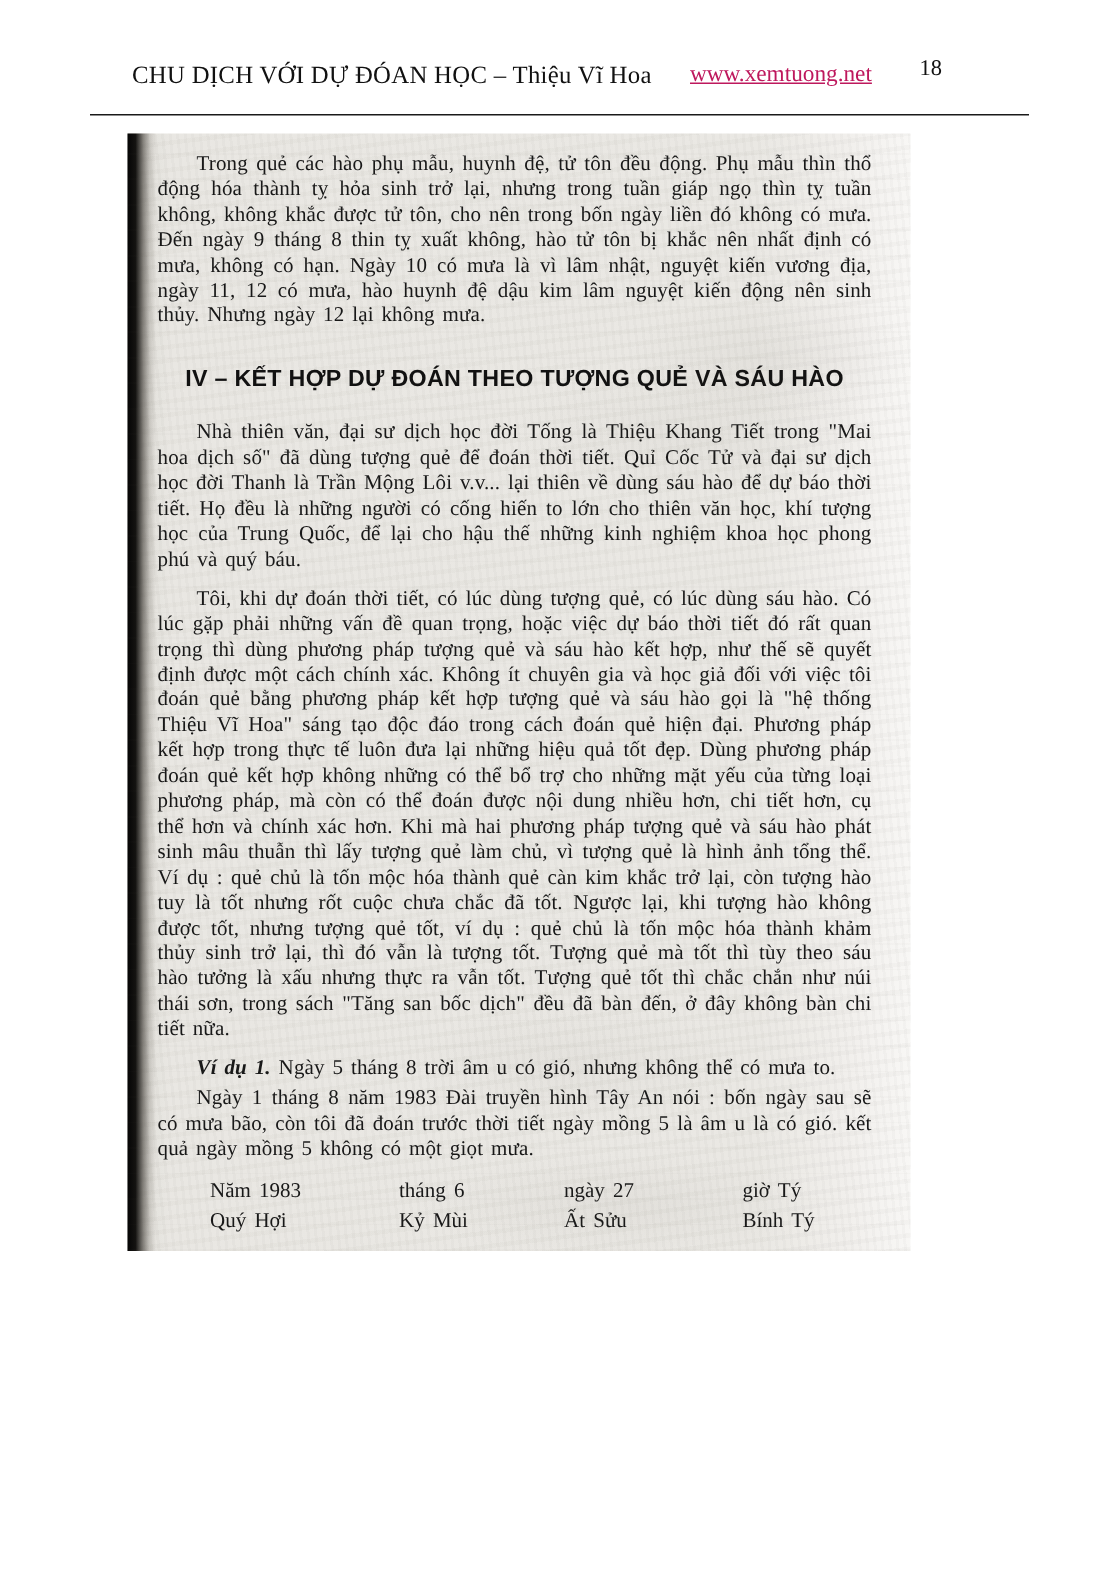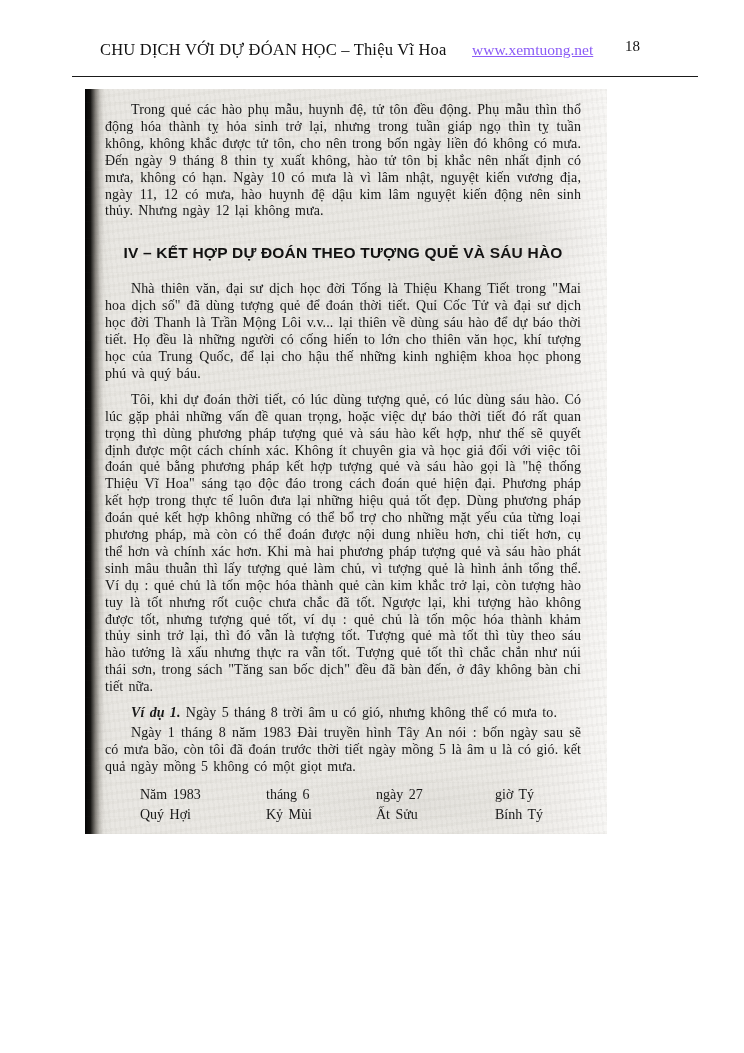--- a/index.html
+++ b/index.html
@@ -6,29 +6,29 @@
   html, body { background: #ffffff; }
   body {
     width: 744px; height: 1053px;
     position: relative;
     font-family: "Liberation Serif", serif;
     color: #1b1b1b;
     overflow: hidden;
   }
 
   
-  .header { position: absolute; left: 12px; top: 0; width: 640px; height: 80px; }
+  .header { position: absolute; left: 0; top: 0; width: 640px; height: 80px; }
   .header-title {
     position: absolute; left: 88px; top: 40px;
     font-size: 16.5px; letter-spacing: 0.2px; color: #111;
     white-space: nowrap;
   }
   .header-site {
     position: absolute; left: 460px; top: 41px;
-    font-size: 15.5px; color: #8b5cf6;
+    font-size: 15.5px; color: #be185d;
     text-decoration: underline; white-space: nowrap;
     cursor: pointer;
   }
   .header-page {
     position: absolute; left: 613px; top: 38px;
     font-size: 15px; color: #111;
   }
   .header-rule {
     position: absolute; left: 60px; top: 76px;
     width: 626px; height: 0;

